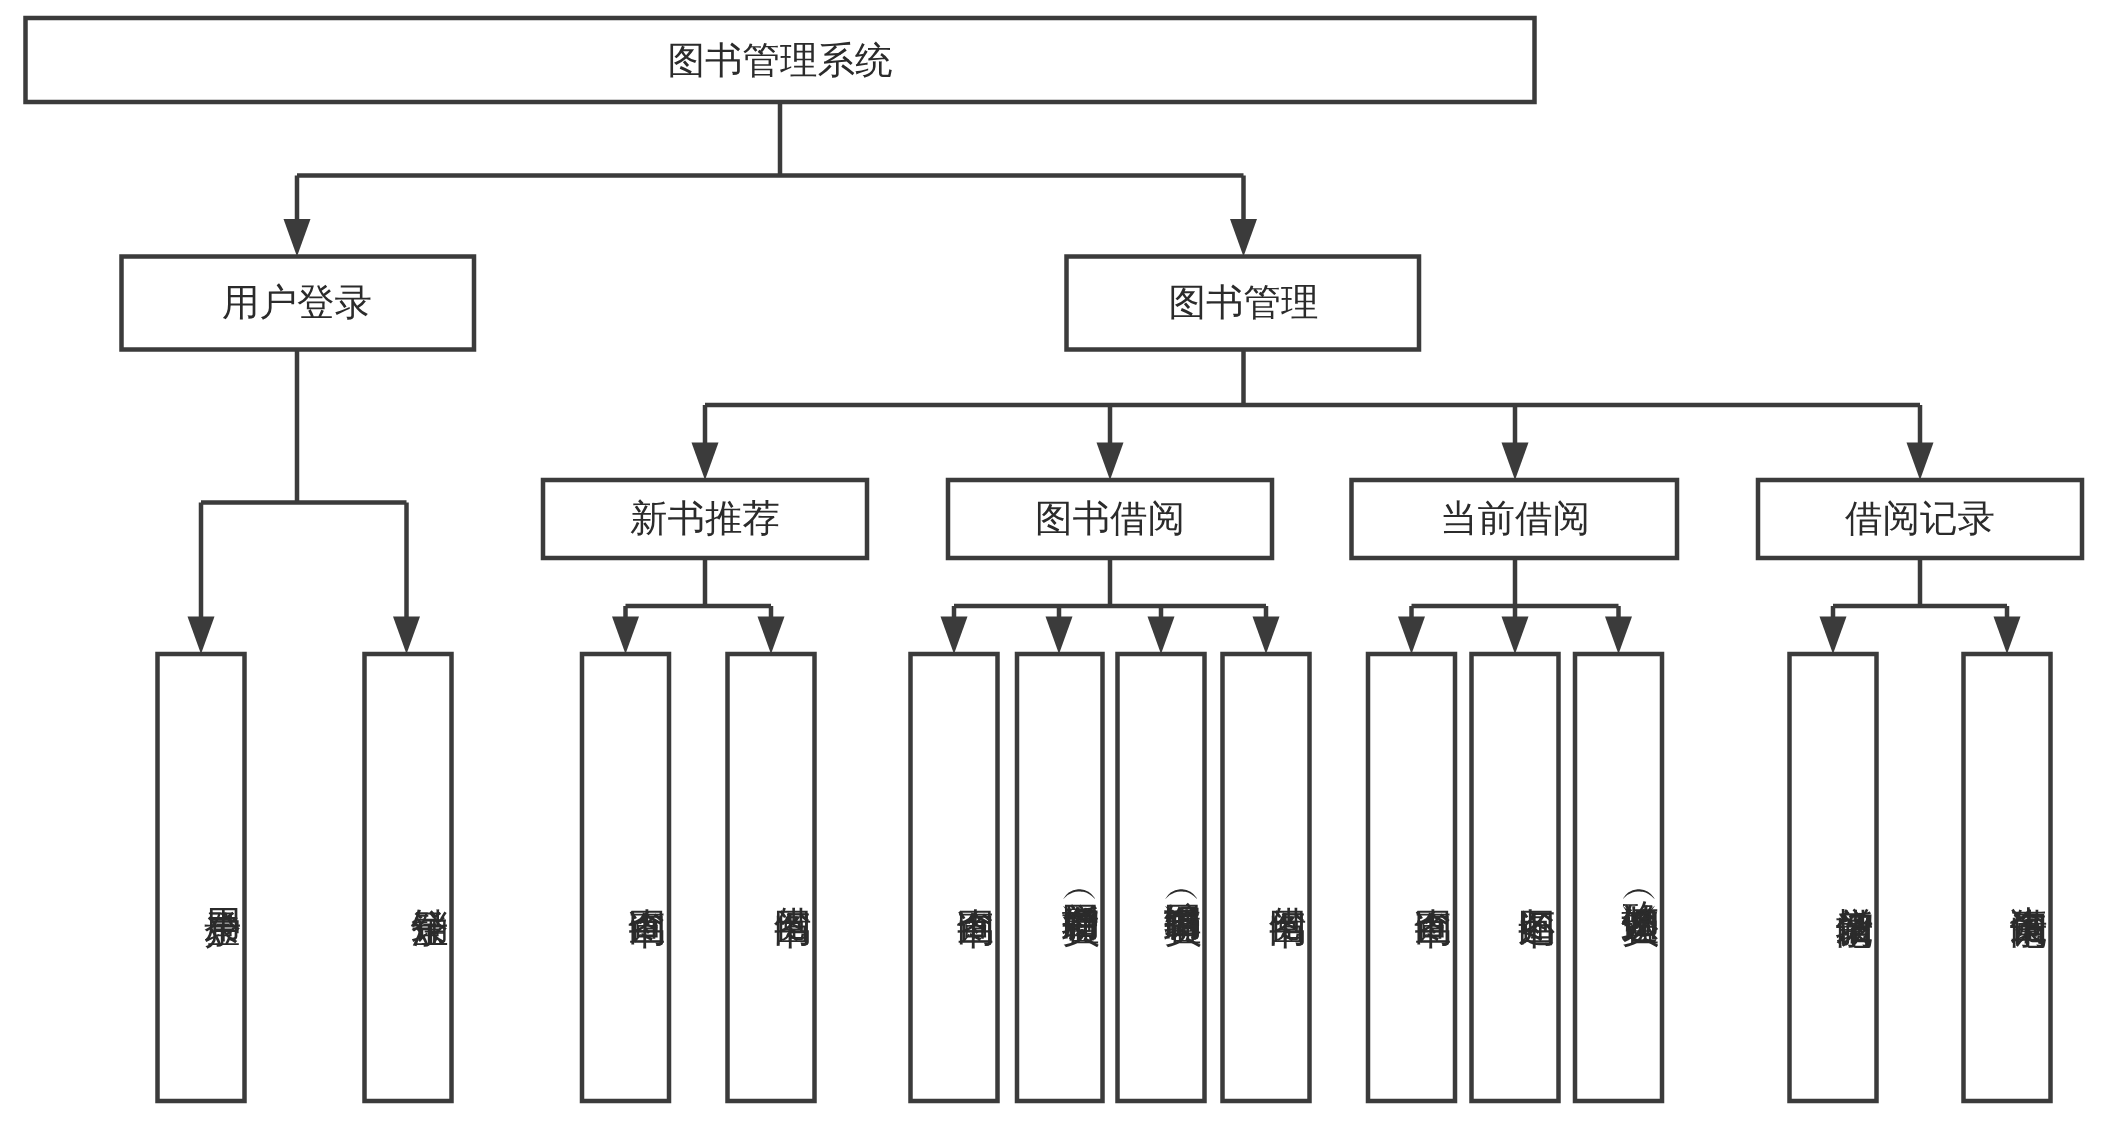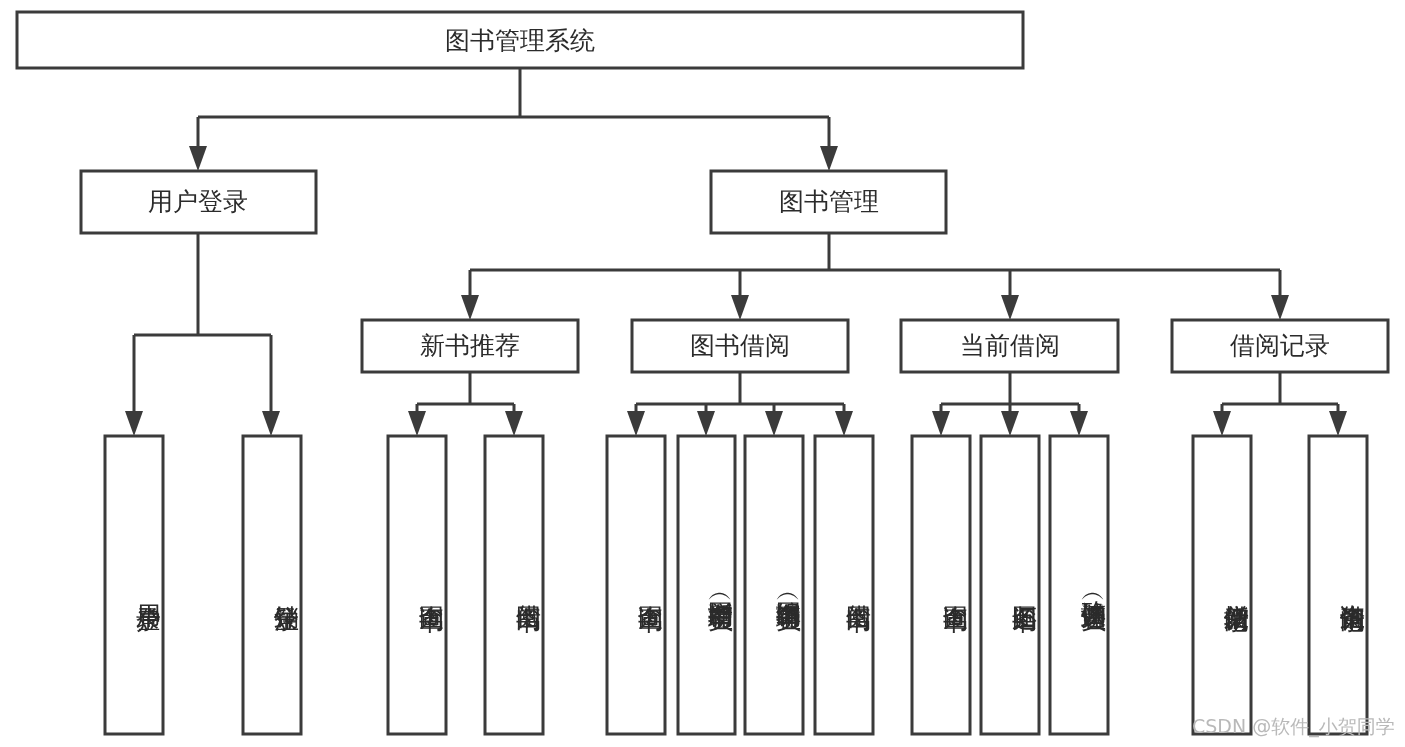--- a/index.html
+++ b/index.html
@@ -159,14 +159,13 @@
   <div class="vlabel" style="left:607px;top:452px;width:58px;height:270px;">查询图书</div>
   <div class="vlabel" style="left:678px;top:441px;width:57px;height:288px;">新增图书（管理员）</div>
   <div class="vlabel" style="left:745px;top:441px;width:58px;height:288px;">编辑图书（管理员）</div>
   <div class="vlabel" style="left:815px;top:452px;width:58px;height:270px;">借阅图书</div>
   <div class="vlabel" style="left:912px;top:452px;width:58px;height:270px;">查询图书</div>
   <div class="vlabel" style="left:981px;top:452px;width:58px;height:270px;">归还图书</div>
   <div class="vlabel" style="left:1050px;top:441px;width:58px;height:288px;">确认归还（管理员）</div>
   <div class="vlabel" style="left:1193px;top:452px;width:58px;height:270px;">新增借阅记录</div>
   <div class="vlabel" style="left:1309px;top:452px;width:58px;height:270px;">查询借阅记录</div>
 
-  <div class="watermark">CSDN @软件_小贺同学</div>
 </div>
 
 </body></html>

